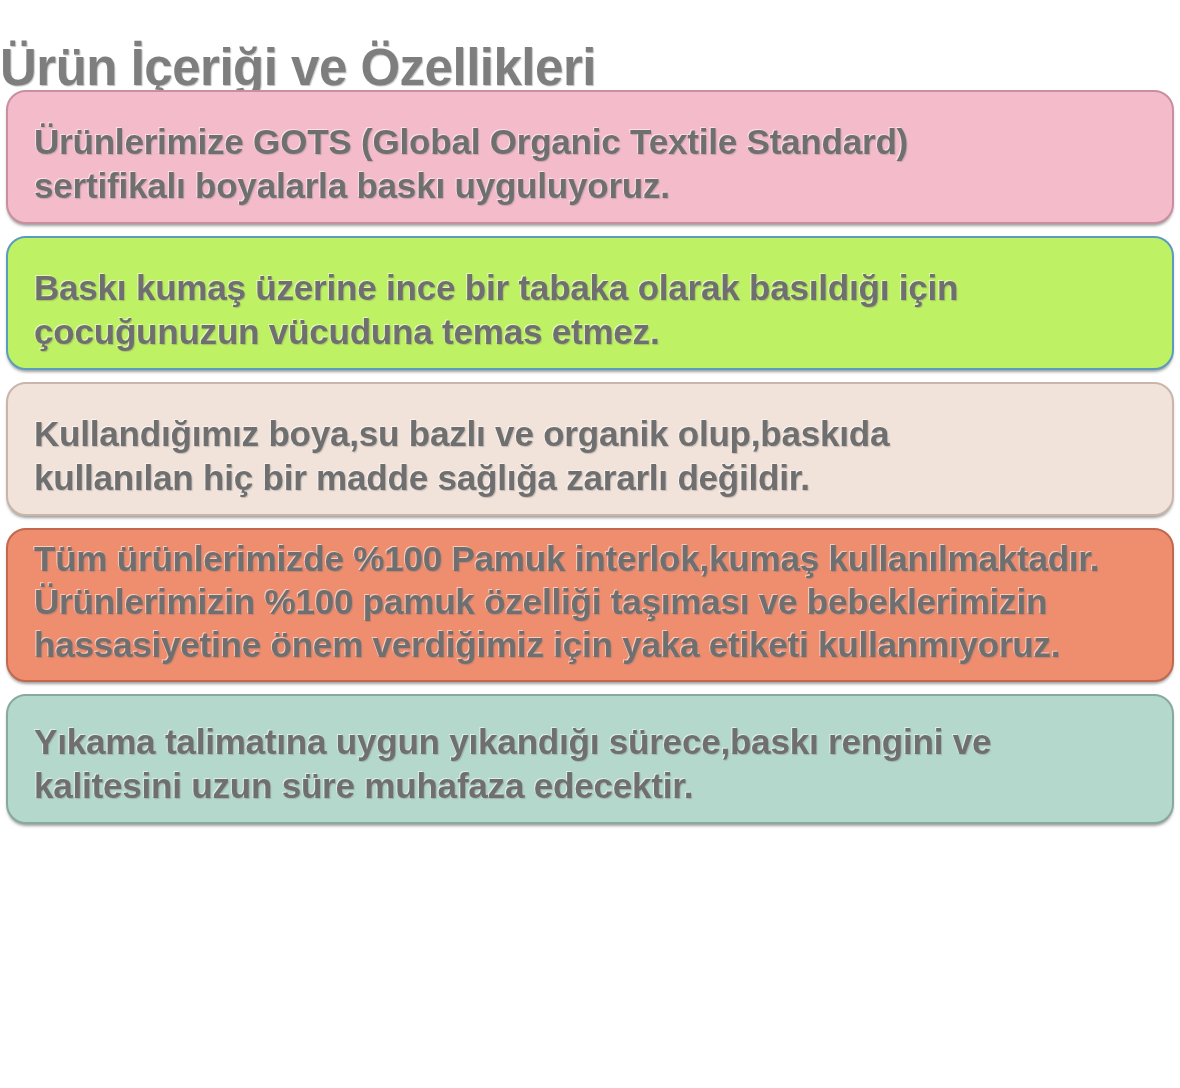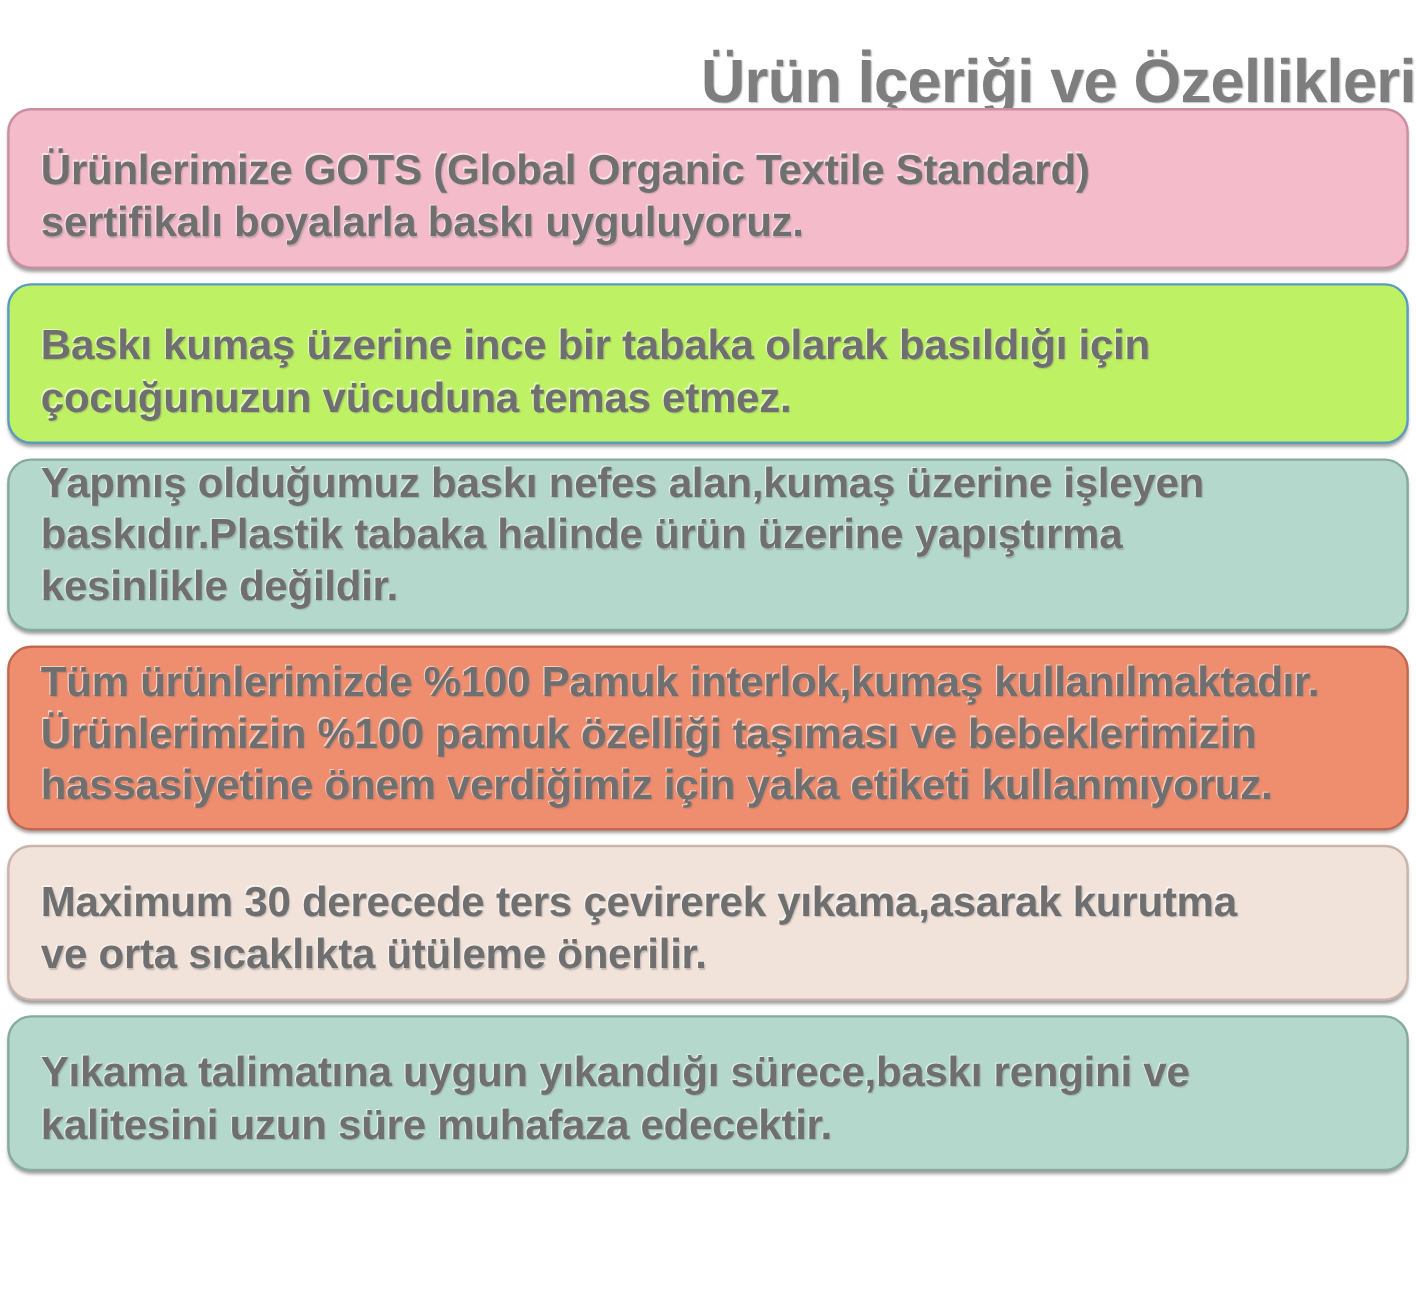--- a/index.html
+++ b/index.html
@@ -22,21 +22,21 @@
     height: 1088px;
     box-sizing: border-box;
   }
 
   
   .page-title {
     position: absolute;
     left: 0;
     top: -2px;
     width: 1180px;
-    text-align: right;
+    text-align: left;
     font-family: "Liberation Sans", "DejaVu Sans", sans-serif;
     font-weight: bold;
     font-size: 51px;
     line-height: 72px;
     letter-spacing: -0.5px;
     color: #7e7e7e;
     text-shadow:
       -1px -1px 0 rgba(255,255,255,0.95),
        1px  1px 1px rgba(120,120,120,0.45);
     white-space: nowrap;
@@ -102,37 +102,32 @@
     <section class="info-card card-1" style="background: rgb(244, 188, 203); border-color: rgb(201, 142, 160);">
       <p class="card-text">Ürünlerimize GOTS (Global Organic Textile Standard)
 sertifikalı boyalarla baskı uyguluyoruz.</p>
     </section>
 
     <section class="info-card card-2" style="background: #bef264; border-color: rgb(90, 156, 192);">
       <p class="card-text">Baskı kumaş üzerine ince bir tabaka olarak basıldığı için
 çocuğunuzun vücuduna temas etmez.</p>
     </section>
 
+    <section class="info-card card-3" style="background: rgb(242, 227, 218); border-color: rgb(201, 181, 171);">
+      <p class="card-text">Kullandığımız boya,su bazlı ve organik olup,baskıda
+kullanılan hiç bir madde sağlığa zararlı değildir.</p>
+    </section>
 
-    <section class="info-card card-4" style="background: rgb(181, 216, 205); border-color: rgb(135, 170, 160);">
-      <p class="card-text">Yapmış olduğumuz baskı nefes alan,kumaş üzerine işleyen
-baskıdır.Plastik tabaka halinde ürün üzerine yapıştırma
-kesinlikle değildir.</p>
-    </section>
 
     <section class="info-card card-5" style="background: rgb(239, 141, 111); border-color: rgb(192, 105, 79);">
       <p class="card-text">Tüm ürünlerimizde %100 Pamuk interlok,kumaş kullanılmaktadır.
 Ürünlerimizin %100 pamuk özelliği taşıması ve bebeklerimizin
 hassasiyetine önem verdiğimiz için yaka etiketi kullanmıyoruz.</p>
     </section>
 
-    <section class="info-card card-6" style="background: rgb(242, 227, 218); border-color: rgb(201, 181, 171);">
-      <p class="card-text">Maximum 30 derecede ters çevirerek yıkama,asarak kurutma
-ve orta sıcaklıkta ütüleme önerilir.</p>
-    </section>
 
     <section class="info-card card-7" style="background: rgb(181, 216, 205); border-color: rgb(135, 170, 160);">
       <p class="card-text">Yıkama talimatına uygun yıkandığı sürece,baskı rengini ve
 kalitesini uzun süre muhafaza edecektir.</p>
     </section>
 
   </div>
 </div>
 
 </body></html>

